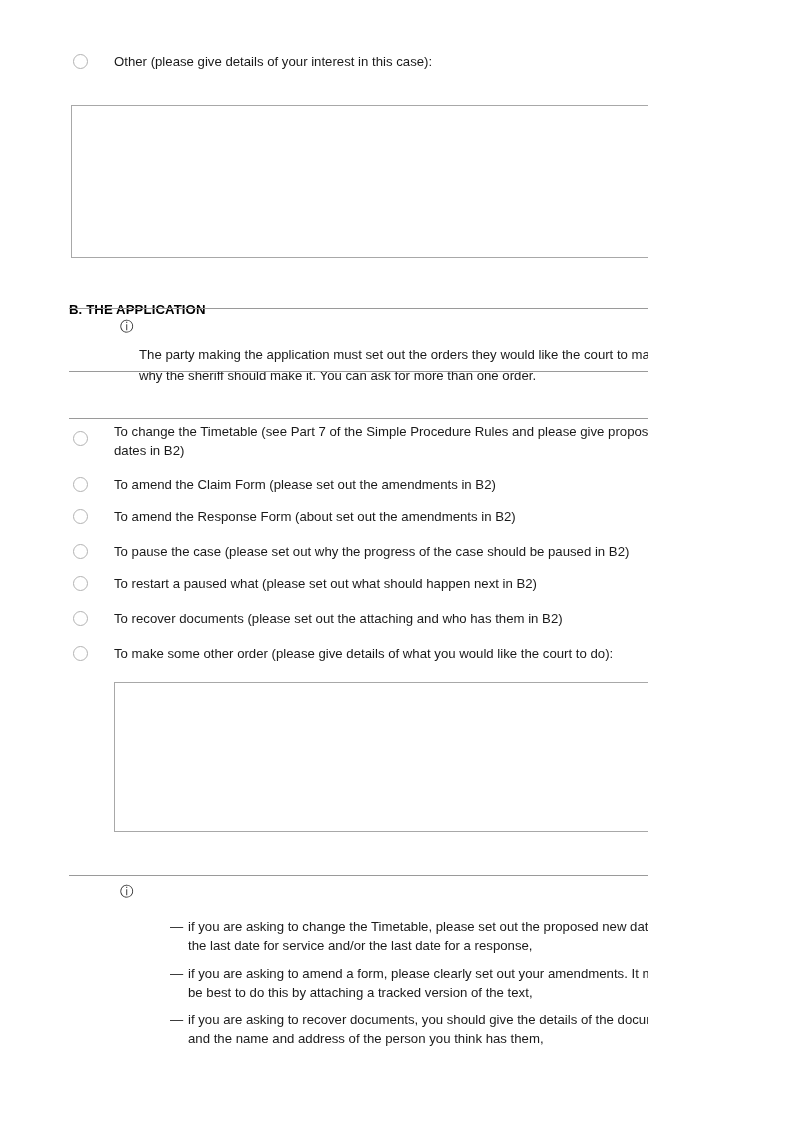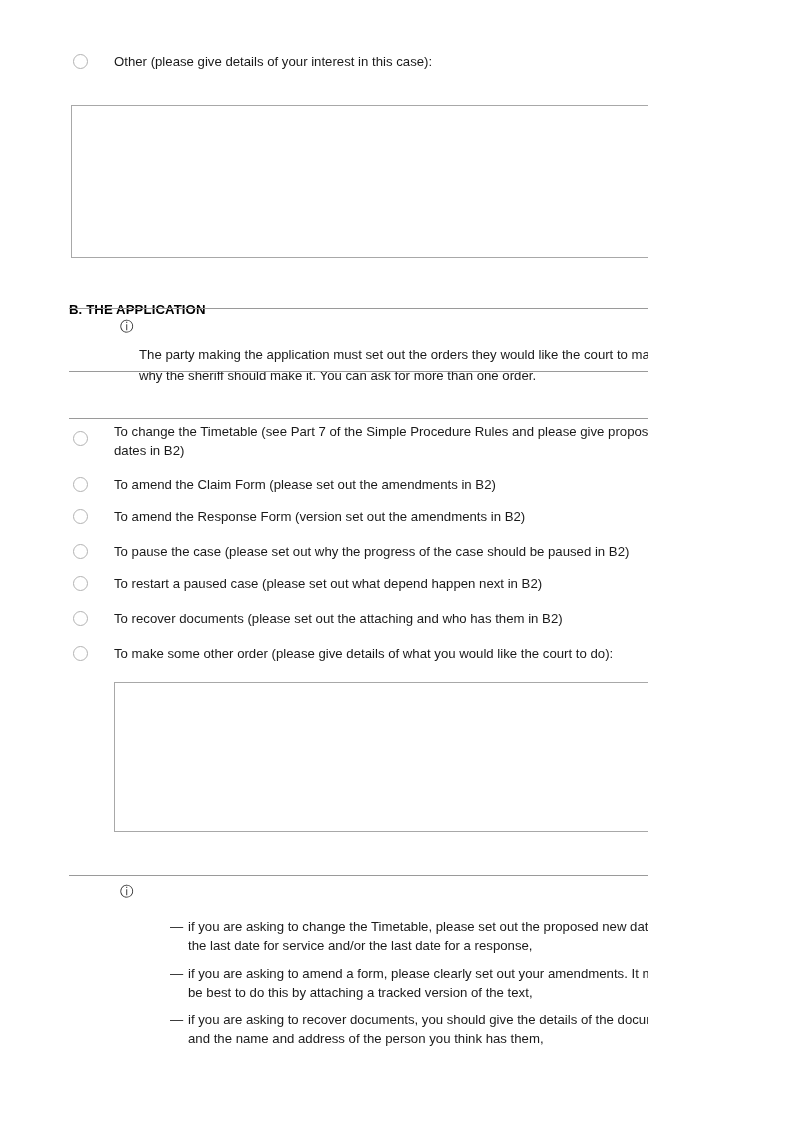--- a/index.html
+++ b/index.html
@@ -137,31 +137,31 @@
     <span class="radio-label">To change the Timetable (see Part 7 of the Simple Procedure Rules and please give proposed new dates in B2)</span>
   </div>
 
   <div class="radio-row" style="top:475px;">
     <span class="radio-circle" style="top:2px;"></span>
     <span class="radio-label">To amend the Claim Form (please set out the amendments in B2)</span>
   </div>
 
   <div class="radio-row" style="top:507px;">
     <span class="radio-circle" style="top:2px;"></span>
-    <span class="radio-label">To amend the Response Form (version set out the amendments in B2)</span>
+    <span class="radio-label">To amend the Response Form (about set out the amendments in B2)</span>
   </div>
 
   <div class="radio-row" style="top:542px;">
     <span class="radio-circle" style="top:2px;"></span>
     <span class="radio-label">To pause the case (please set out why the progress of the case should be paused in B2)</span>
   </div>
 
   <div class="radio-row" style="top:574px;">
     <span class="radio-circle" style="top:2px;"></span>
-    <span class="radio-label">To restart a paused case (please set out what depend happen next in B2)</span>
+    <span class="radio-label">To restart a paused what (please set out what should happen next in B2)</span>
   </div>
 
   <div class="radio-row" style="top:609px;">
     <span class="radio-circle" style="top:2px;"></span>
     <span class="radio-label">To recover documents (please set out the attaching and who has them in B2)</span>
   </div>
 
   <div class="radio-row" style="top:644px;">
     <span class="radio-circle" style="top:2px;"></span>
     <span class="radio-label">To make some other order (please give details of what you would like the court to do):</span>

